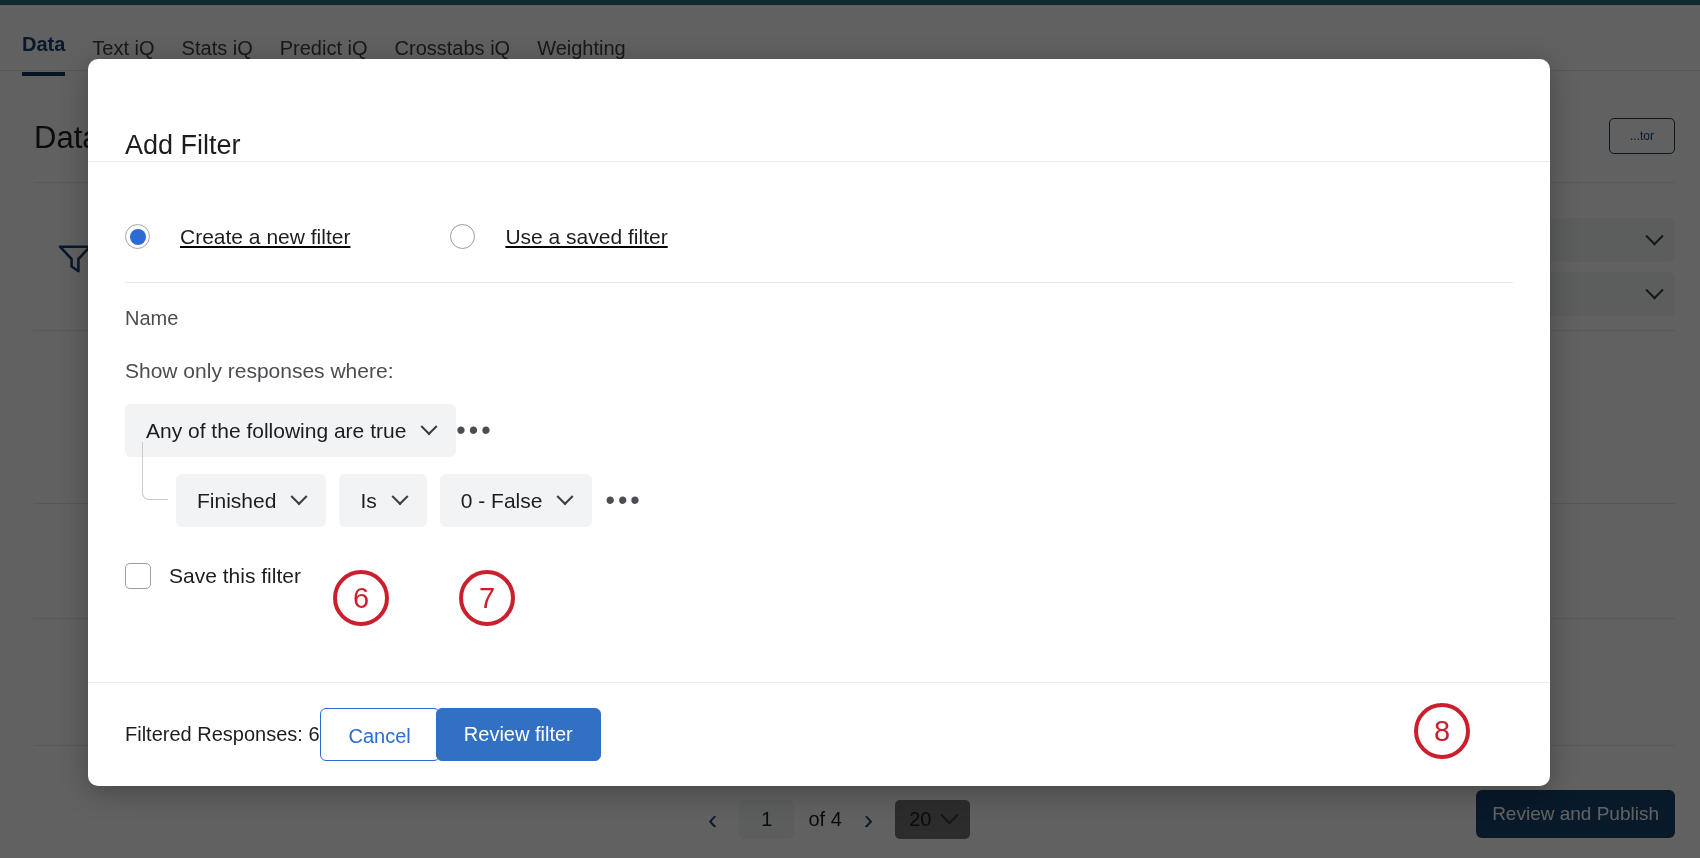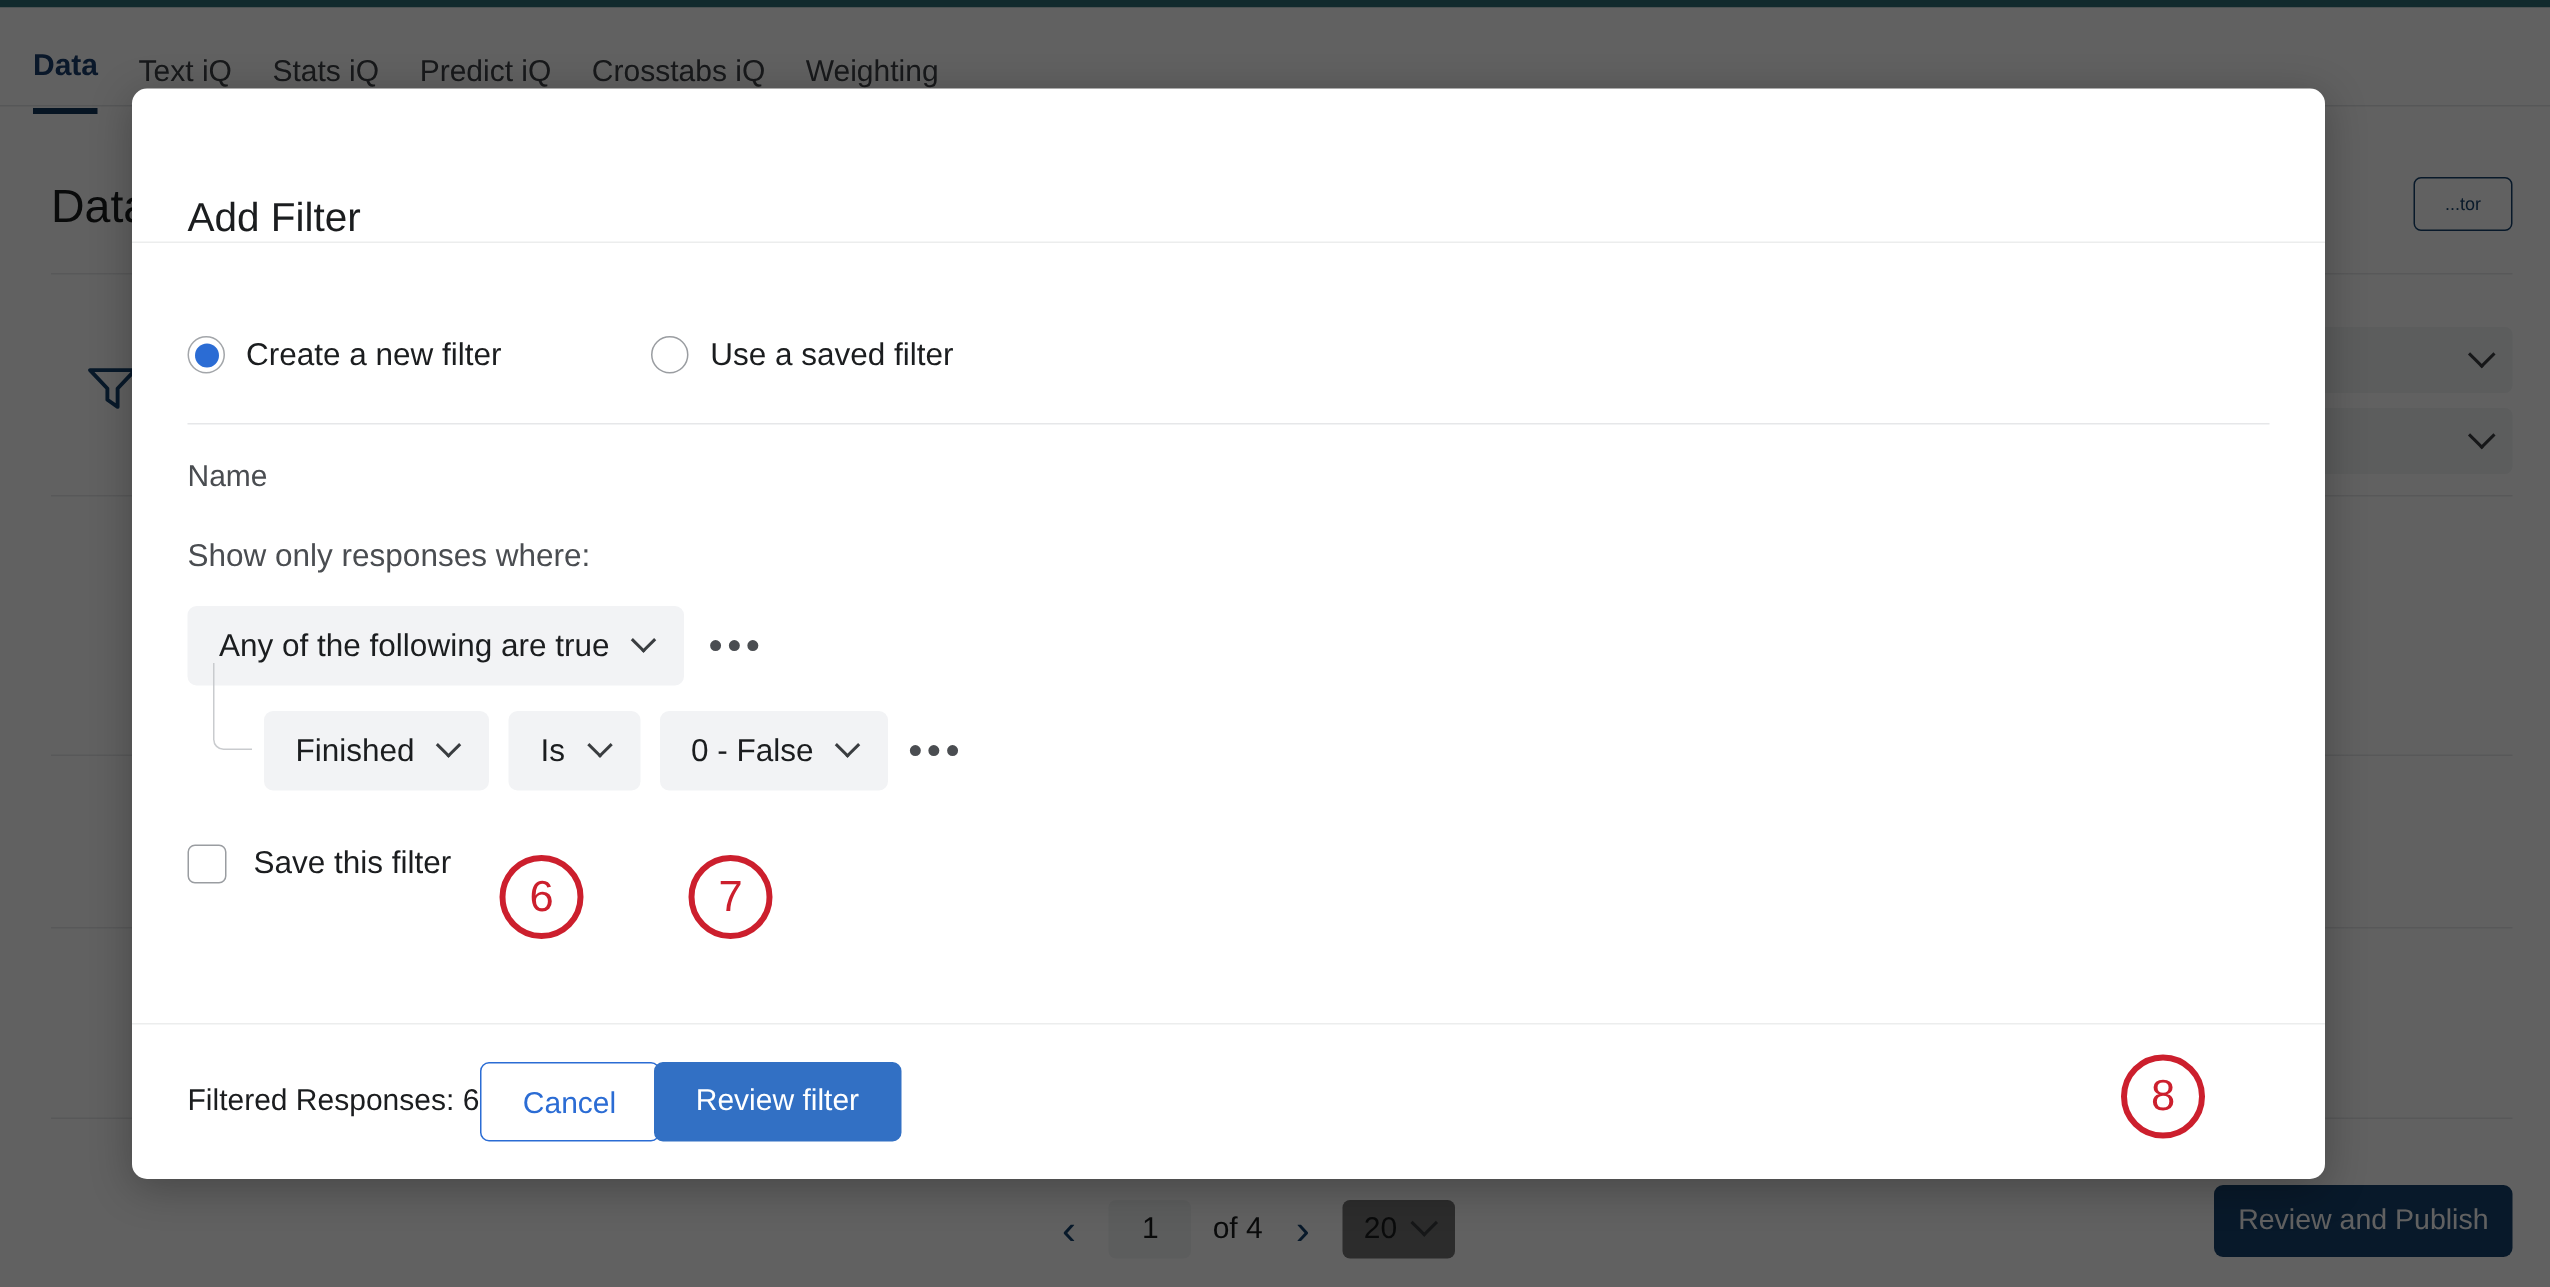--- a/index.html
+++ b/index.html
@@ -128,21 +128,21 @@
     flex: 1;
     padding: 0 37px;
     position: relative;
   }
 
   .radio-row {
     display: flex; align-items: center;
     margin-top: 62px;
     gap: 100px;
   }
-  .radio-item { display: flex; align-items: center; gap: 14px; }
+  .radio-item { display: flex; align-items: center; gap: 30px; text-decoration: underline; }
   .radio-outer {
     width: 25px; height: 25px; border-radius: 50%;
     border: 1.6px solid #9a9da1; background: #ffffff;
     display: flex; align-items: center; justify-content: center;
     flex: 0 0 auto;
   }
   .radio-outer.checked { border-color: #a3a6aa; }
   .radio-dot { width: 16px; height: 16px; border-radius: 50%; background: #2b6cd4; }
   .radio-label { font-size: 21px; color: #1b1d1f; }
 
@@ -164,21 +164,21 @@
     padding: 0 22px;
     font-family: "Liberation Sans", sans-serif;
   }
 
   .where-label {
     margin-top: 29px;
     font-size: 21px; color: #4a4d51;
   }
 
   .cond-group { margin-top: 21px; position: relative; }
-  .cond-row { display: flex; align-items: center; gap: 16px; }
+  .cond-row { display: flex; align-items: center; }
   .pill {
     background: #f2f3f5; border-radius: 6px;
     height: 53px;
     display: flex; align-items: center; gap: 17px;
     padding: 0 21px;
     font-size: 21px; color: #1b1d1f;
     white-space: nowrap;
   }
   .pill .chev {
     width: 12px; height: 12px;

